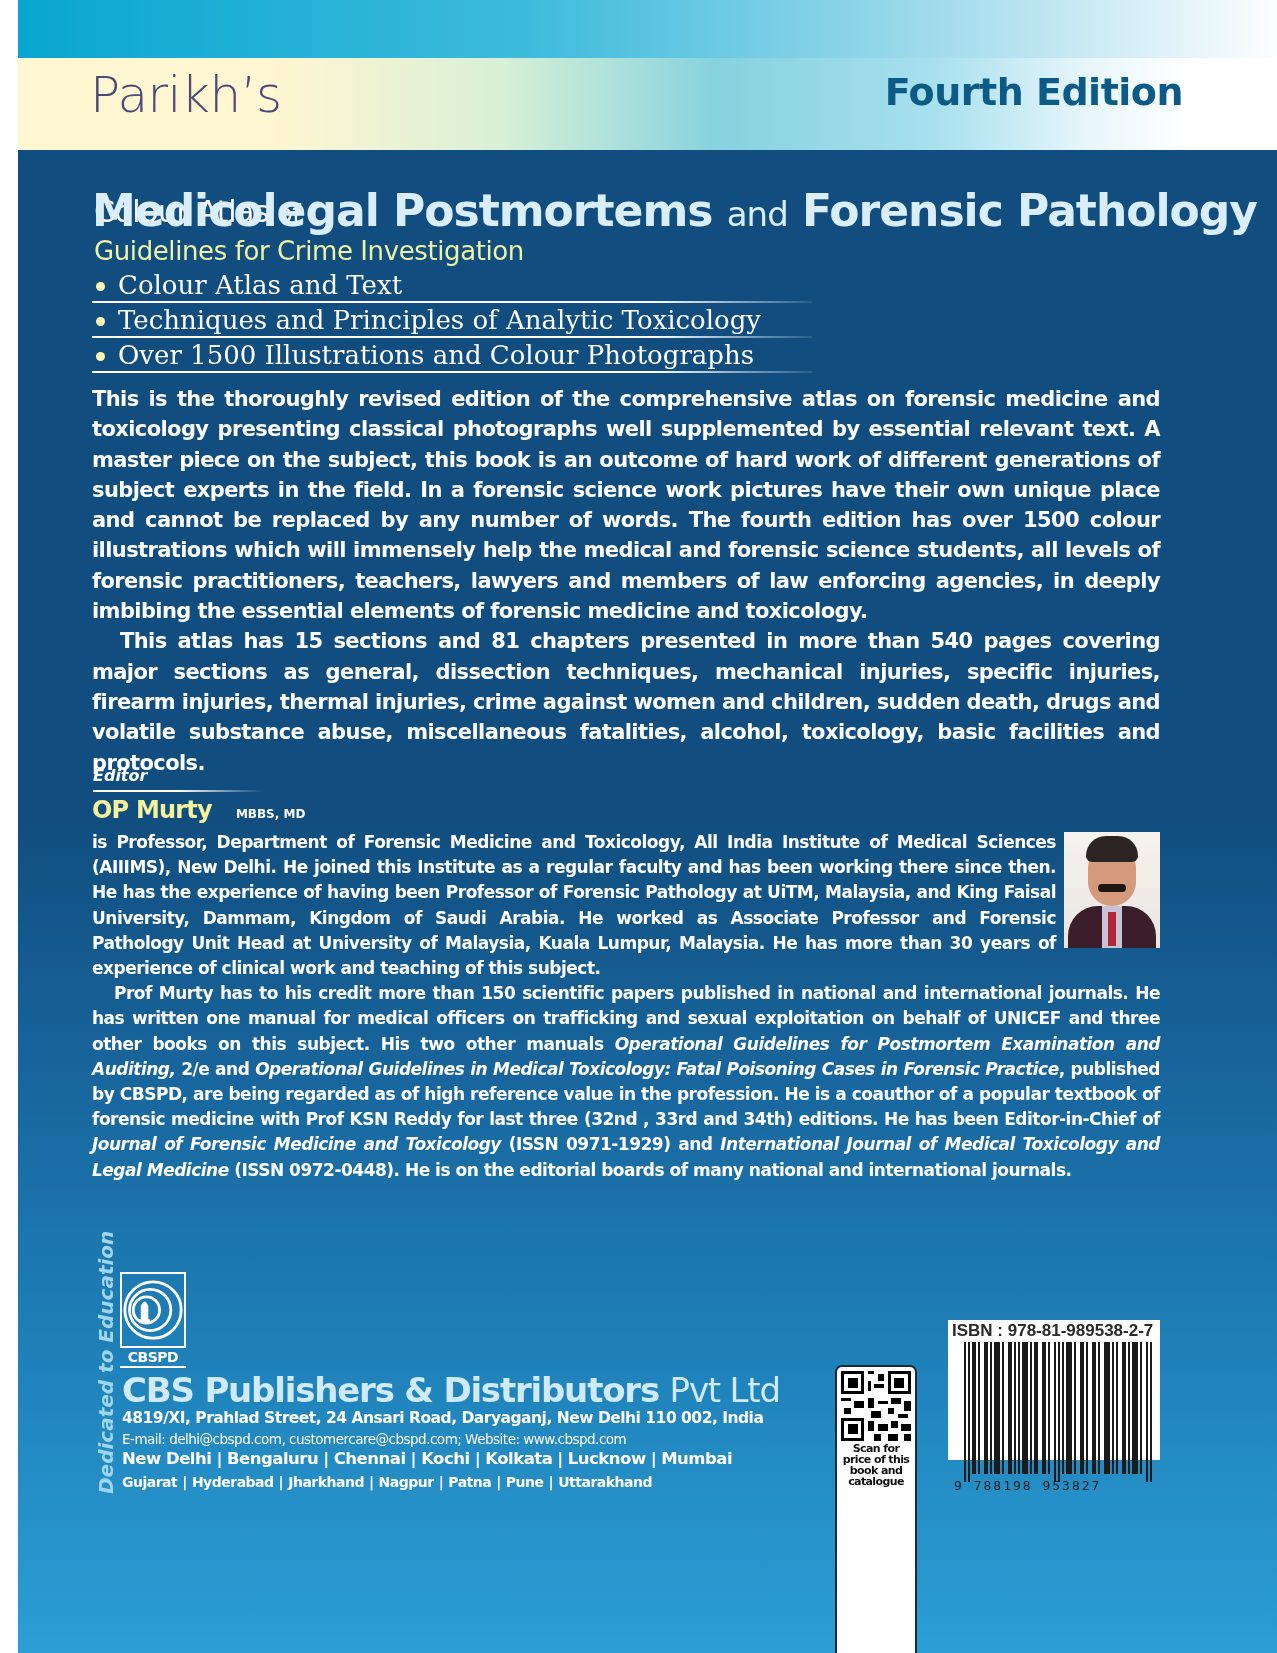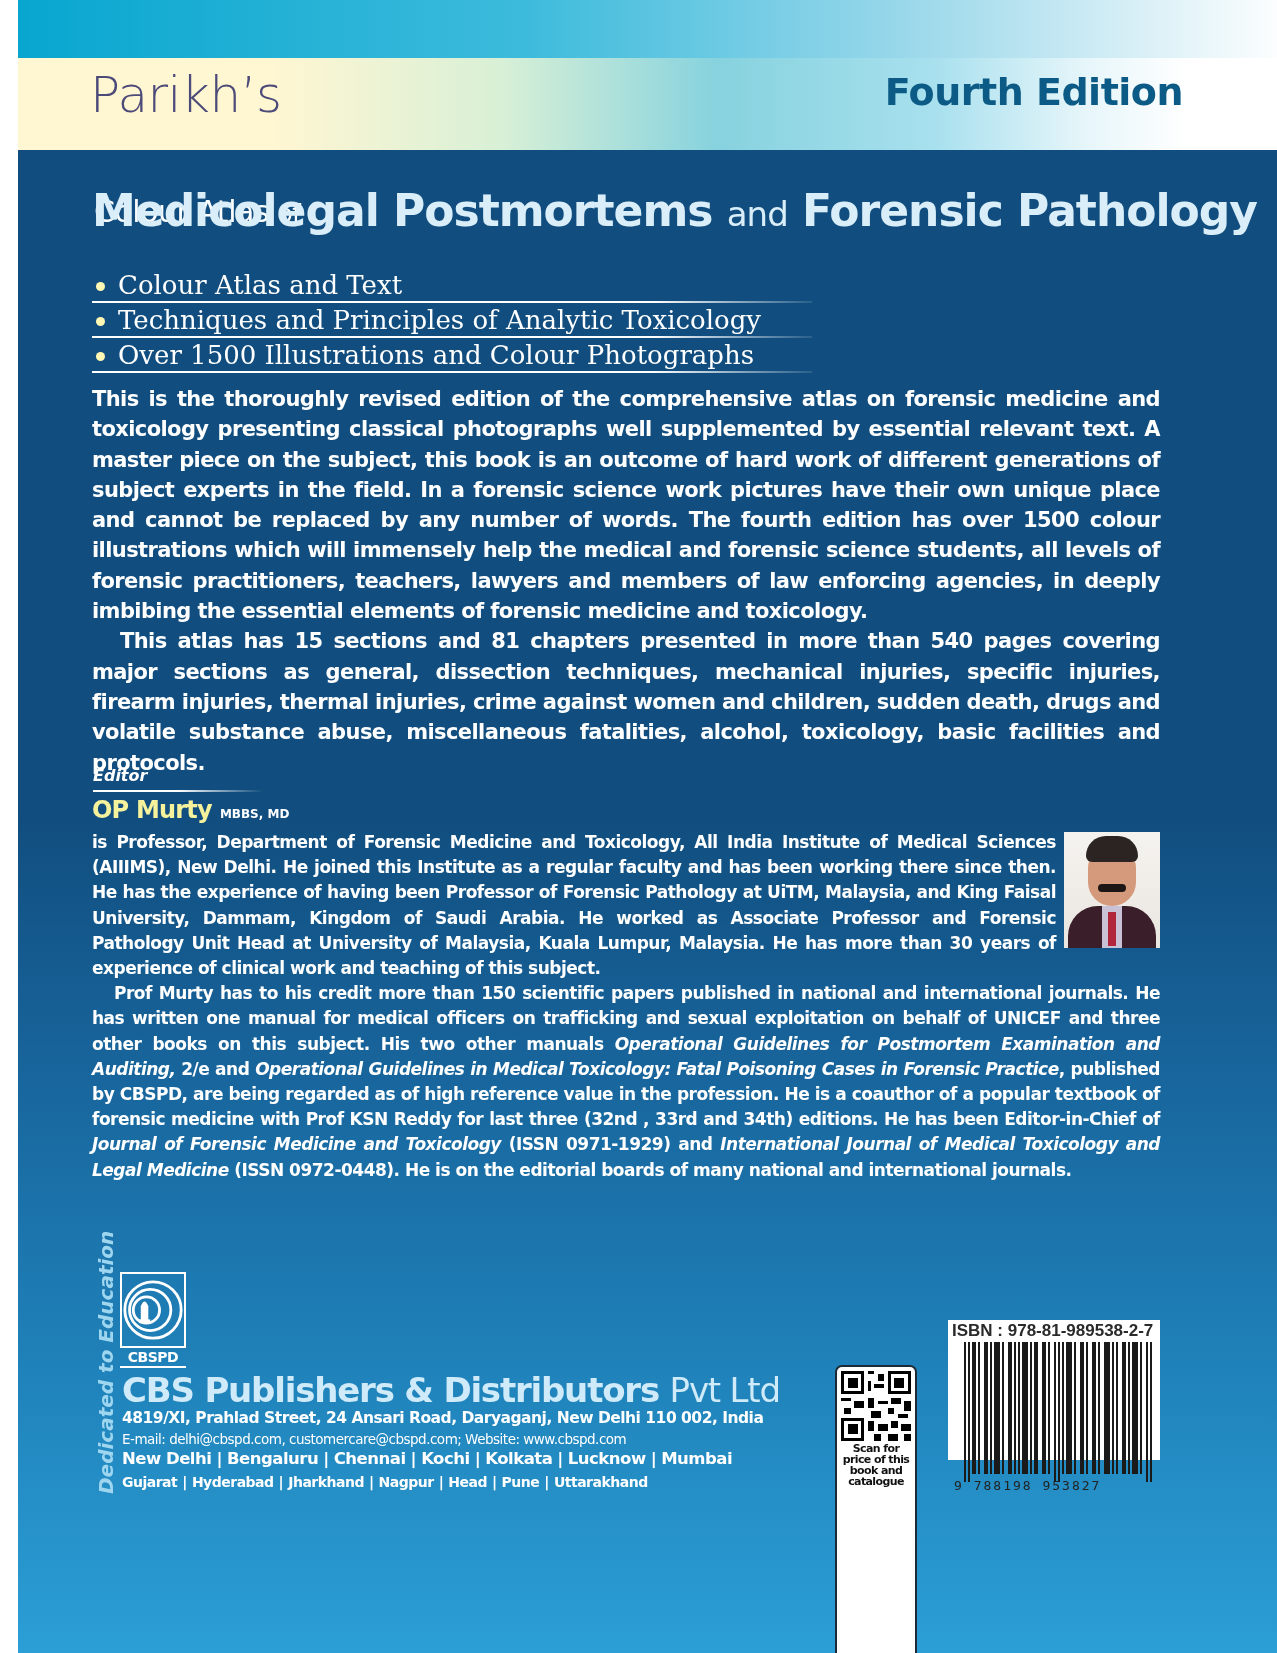--- a/index.html
+++ b/index.html
@@ -73,21 +73,21 @@
   }
   .editor-rule {
     position: absolute; left: 75px; top: 790px; width: 170px; height: 2px;
     background: linear-gradient(90deg, #ffffff 0%, #ffffff 50%, rgba(255,255,255,0) 100%);
   }
   .editor-name {
     position: absolute; left: 74px; top: 796px;
     font-family: "DejaVu Sans", sans-serif; font-weight: bold; font-size: 24px; color: #f6f29c; letter-spacing: -0.8px;
   }
   .editor-degree {
-    font-size: 12px; color: #ffffff; margin-left: 8px; letter-spacing: 0;
+    font-size: 12px; color: #ffffff; margin-left: 24px; letter-spacing: 0;
   }
 
   .bio {
     position: absolute; left: 74px; top: 830px; width: 1068px;
     font-family: "DejaVu Sans", sans-serif; font-weight: bold; font-size: 17px; line-height: 25.2px;
     color: #ffffff; text-align: justify; letter-spacing: -0.5px;
   }
   .bio .first { width: 964px; }
   .bio p + p { text-indent: 22px; }
   .bio i { font-style: italic; }
@@ -171,20 +171,21 @@
 
   <div class="subtitle-top">
     <span>Colour Atlas</span>
     <span class="of">of</span>
   </div>
   <div class="main-title">
     <span>Medicolegal Postmortems</span>
     <span class="and">and</span>
     <span>Forensic Pathology</span>
   </div>
+  <div class="tagline">Guidelines for Crime Investigation</div>
 
   <div class="bullets">
     <div class="bullet">Colour Atlas and Text</div>
     <div class="bullet">Techniques and Principles of Analytic Toxicology</div>
     <div class="bullet">Over 1500 Illustrations and Colour Photographs</div>
   </div>
 
   <div class="desc">
     <p>This is the thoroughly revised edition of the comprehensive atlas on forensic medicine and toxicology presenting classical photographs well supplemented by essential relevant text. A master piece on the subject, this book is an outcome of hard work of different generations of subject experts in the field. In a forensic science work pictures have their own unique place and cannot be replaced by any number of words. The fourth edition has over 1500 colour illustrations which will immensely help the medical and forensic science students, all levels of forensic practitioners, teachers, lawyers and members of law enforcing agencies, in deeply imbibing the essential elements of forensic medicine and toxicology.</p>
     <p>This atlas has 15 sections and 81 chapters presented in more than 540 pages covering major sections as general, dissection techniques, mechanical injuries, specific injuries, firearm injuries, thermal injuries, crime against women and children, sudden death, drugs and volatile substance abuse, miscellaneous fatalities, alcohol, toxicology, basic facilities and protocols.</p>
@@ -227,21 +228,21 @@
   <div class="publisher">
     <span>CBS Publishers &amp; Distributors</span>
     <span class="pvt">Pvt Ltd</span>
   </div>
   <div class="pub-line addr">4819/XI, Prahlad Street, 24 Ansari Road, Daryaganj, New Delhi 110 002, India</div>
   <div class="pub-line contact">E-mail: delhi@cbspd.com, customercare@cbspd.com; Website: www.cbspd.com</div>
   <div class="pub-line cities1">
     <span>New Delhi</span><span class="sep">|</span><span>Bengaluru</span><span class="sep">|</span><span>Chennai</span><span class="sep">|</span><span>Kochi</span><span class="sep">|</span><span>Kolkata</span><span class="sep">|</span><span>Lucknow</span><span class="sep">|</span><span>Mumbai</span>
   </div>
   <div class="pub-line cities2">
-    <span>Gujarat</span><span class="sep">|</span><span>Hyderabad</span><span class="sep">|</span><span>Jharkhand</span><span class="sep">|</span><span>Nagpur</span><span class="sep">|</span><span>Head</span><span class="sep">|</span><span>Pune</span><span class="sep">|</span><span>Uttarakhand</span>
+    <span>Gujarat</span><span class="sep">|</span><span>Hyderabad</span><span class="sep">|</span><span>Jharkhand</span><span class="sep">|</span><span>Nagpur</span><span class="sep">|</span><span>Patna</span><span class="sep">|</span><span>Pune</span><span class="sep">|</span><span>Uttarakhand</span>
   </div>
 
   <div class="qr-tag">
     <svg class="qr" viewBox="0 0 21 21" shape-rendering="crispEdges" aria-hidden="true">
       <rect width="21" height="21" fill="#ffffff"></rect>
       <g fill="#000000">
         <rect x="0" y="0" width="7" height="7"></rect>
           <rect x="1" y="1" width="5" height="5" fill="#ffffff"></rect>
           <rect x="2" y="2" width="3" height="3"></rect>
         <rect x="14" y="0" width="7" height="7"></rect>

